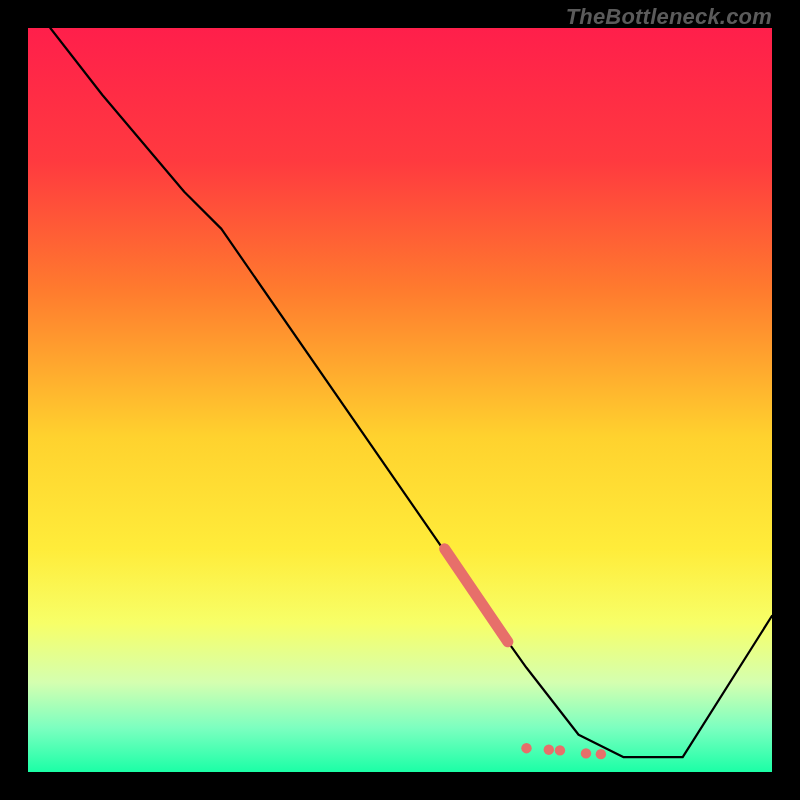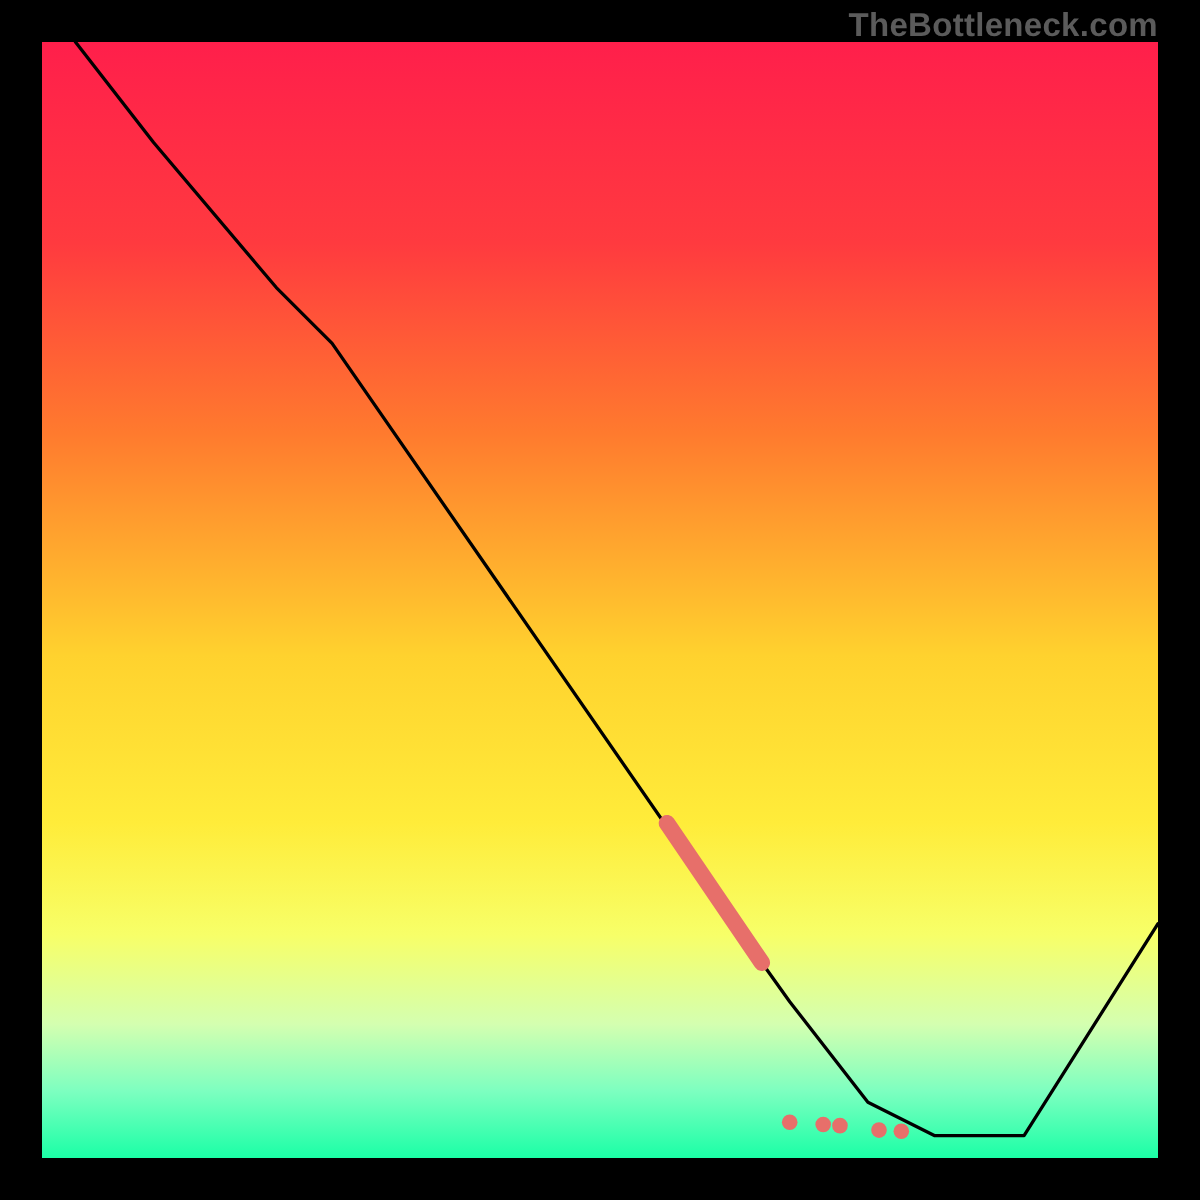--- a/index.html
+++ b/index.html
@@ -27,20 +27,21 @@
   }
   .watermark {
     position: absolute;
     top: 4px;
     right: 28px;
     color: #5b5b5b;
     font-size: 22px;
     font-weight: 600;
     letter-spacing: 0.2px;
     user-select: none;
+    font-style: italic;
   }
   svg { display: block; }
 </style>
 </head>
 <body>
 
 <div class="frame">
   <div class="watermark">TheBottleneck.com</div>
   <div class="plot">
     <svg id="chart-svg" width="744" height="744" viewBox="0 0 744 744" preserveAspectRatio="none">

